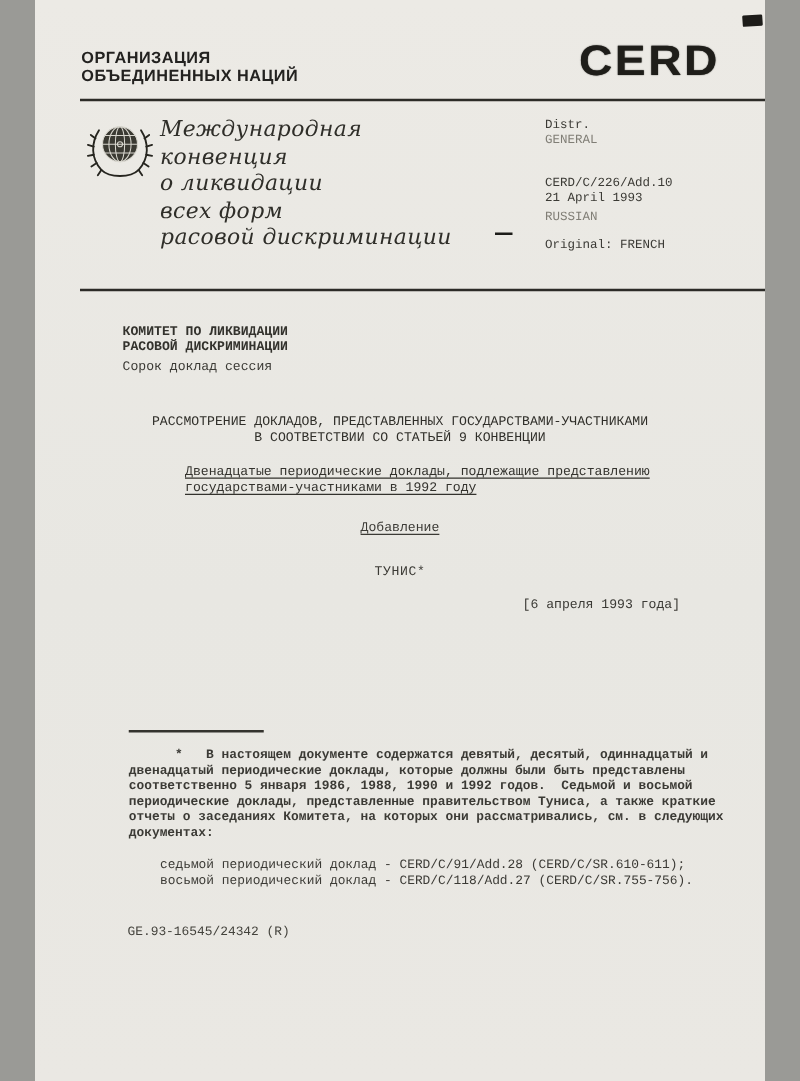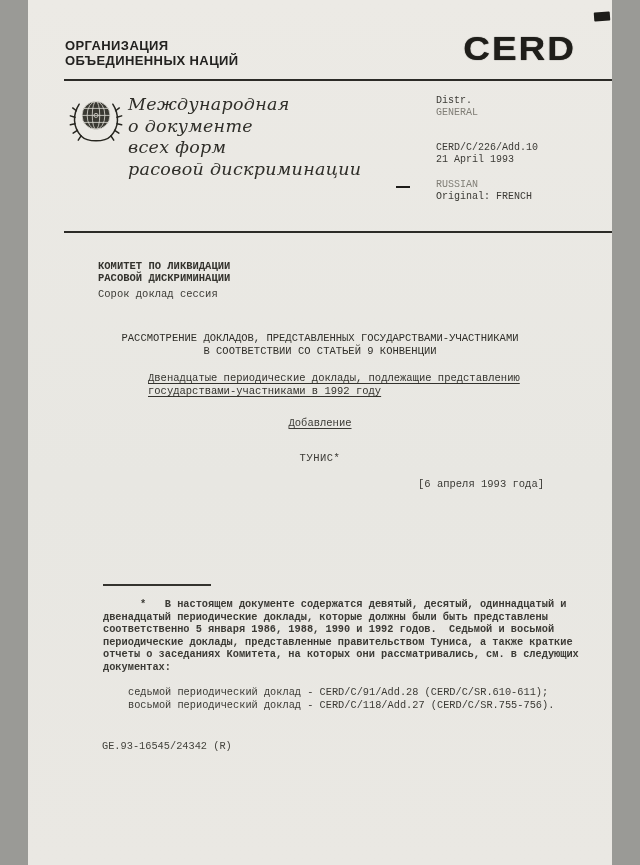--- a/index.html
+++ b/index.html
@@ -101,30 +101,31 @@
         <path d="M48,13 C55,24 55,37 46,47"></path>
         <path d="M14,47 C21,54 39,54 46,47"></path>
         <path d="M9,20 l-4,-3 M7.5,27 l-5,-1.5 M7.5,34 l-5,1 M10,41 l-4.5,3 M14,47 l-3,4.5"></path>
         <path d="M51,20 l4,-3 M52.5,27 l5,-1.5 M52.5,34 l5,1 M50,41 l4.5,3 M46,47 l3,4.5"></path>
       </g>
     </svg>
   </div>
 
   <div class="abs convention">
     <div>Международная</div>
-    <div>о документе</div>
+    <div>конвенция</div>
+    <div>о ликвидации</div>
     <div>всех форм</div>
     <div>расовой дискриминации</div>
   </div>
 
   <div class="abs distr" style="top:95px">Distr.</div>
   <div class="abs distr faded" style="top:107px">GENERAL</div>
   <div class="abs distr" style="top:142px">CERD/C/226/Add.10</div>
   <div class="abs distr" style="top:154px">21 April 1993</div>
-  <div class="abs distr faded" style="top:179px">RUSSIAN</div>
+  <div class="abs distr faded" style="top:169px">RUSSIAN</div>
   <div class="abs distr" style="top:191px">Original:  FRENCH</div>
 
   <div class="rule rule-mid"></div>
 
   <div class="abs committee">
     <div>КОМИТЕТ ПО ЛИКВИДАЦИИ</div>
     <div>РАСОВОЙ ДИСКРИМИНАЦИИ</div>
   </div>
   <div class="abs session">Сорок доклад сессия</div>
 

